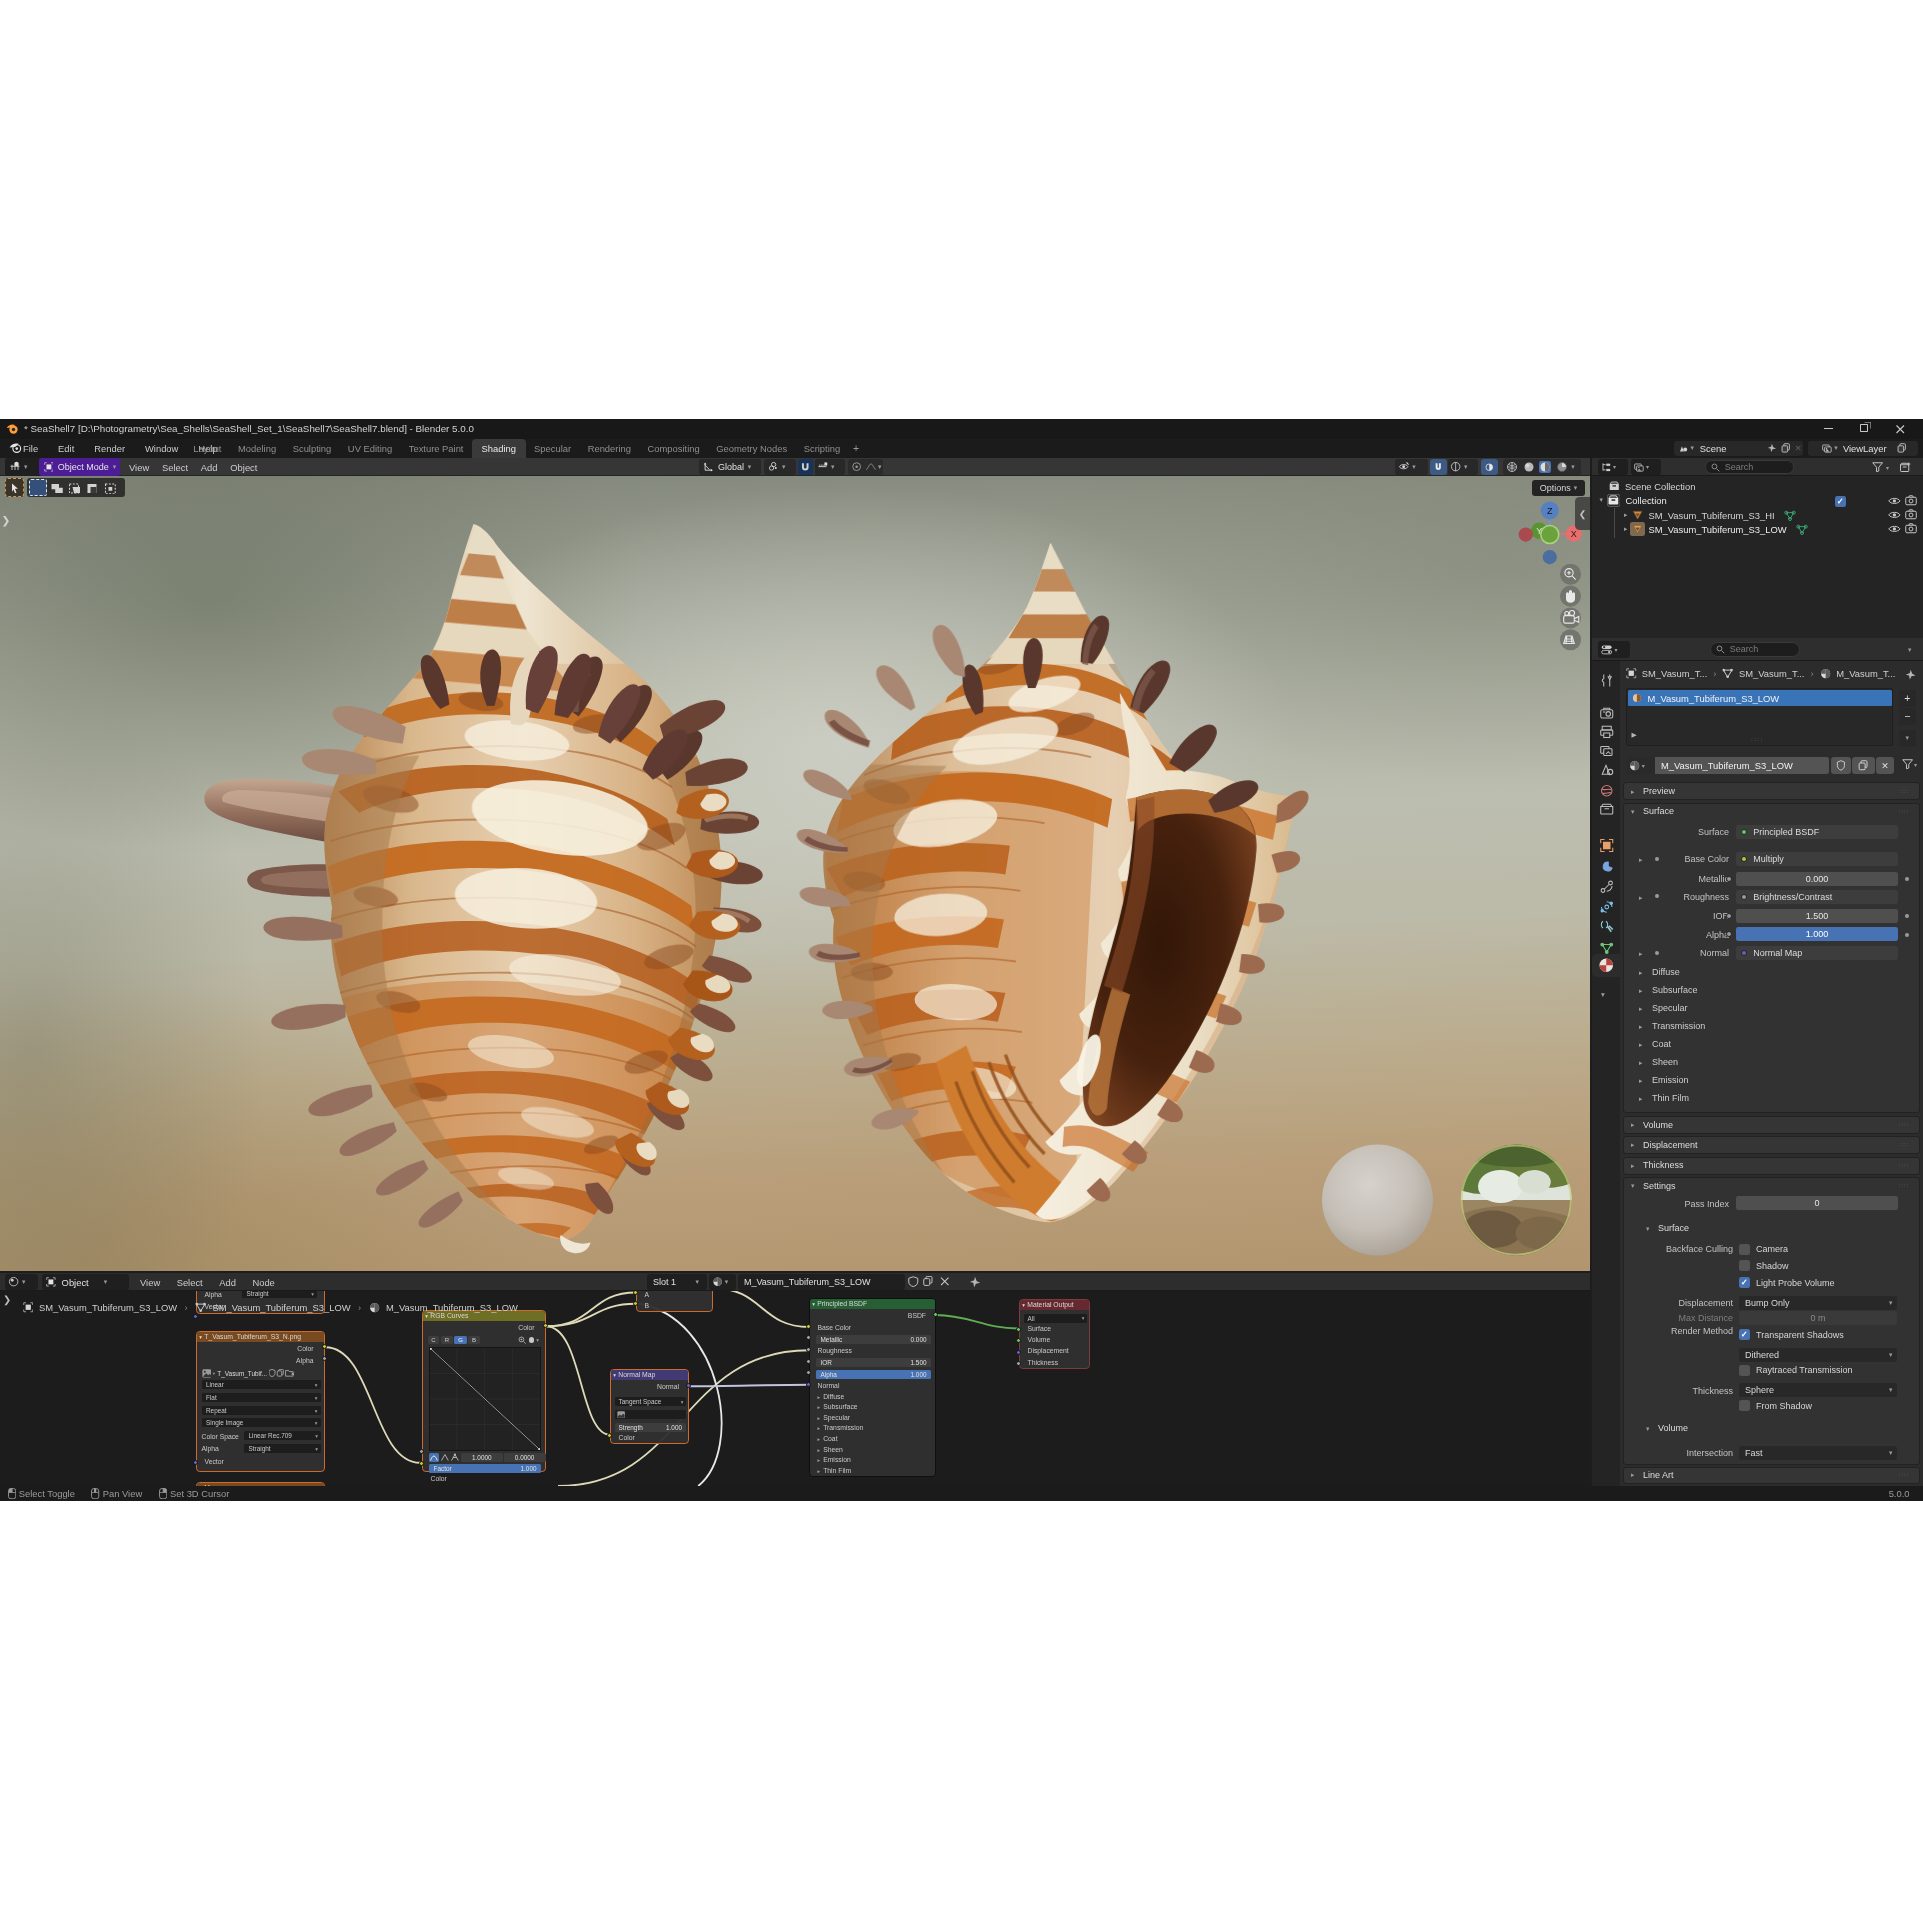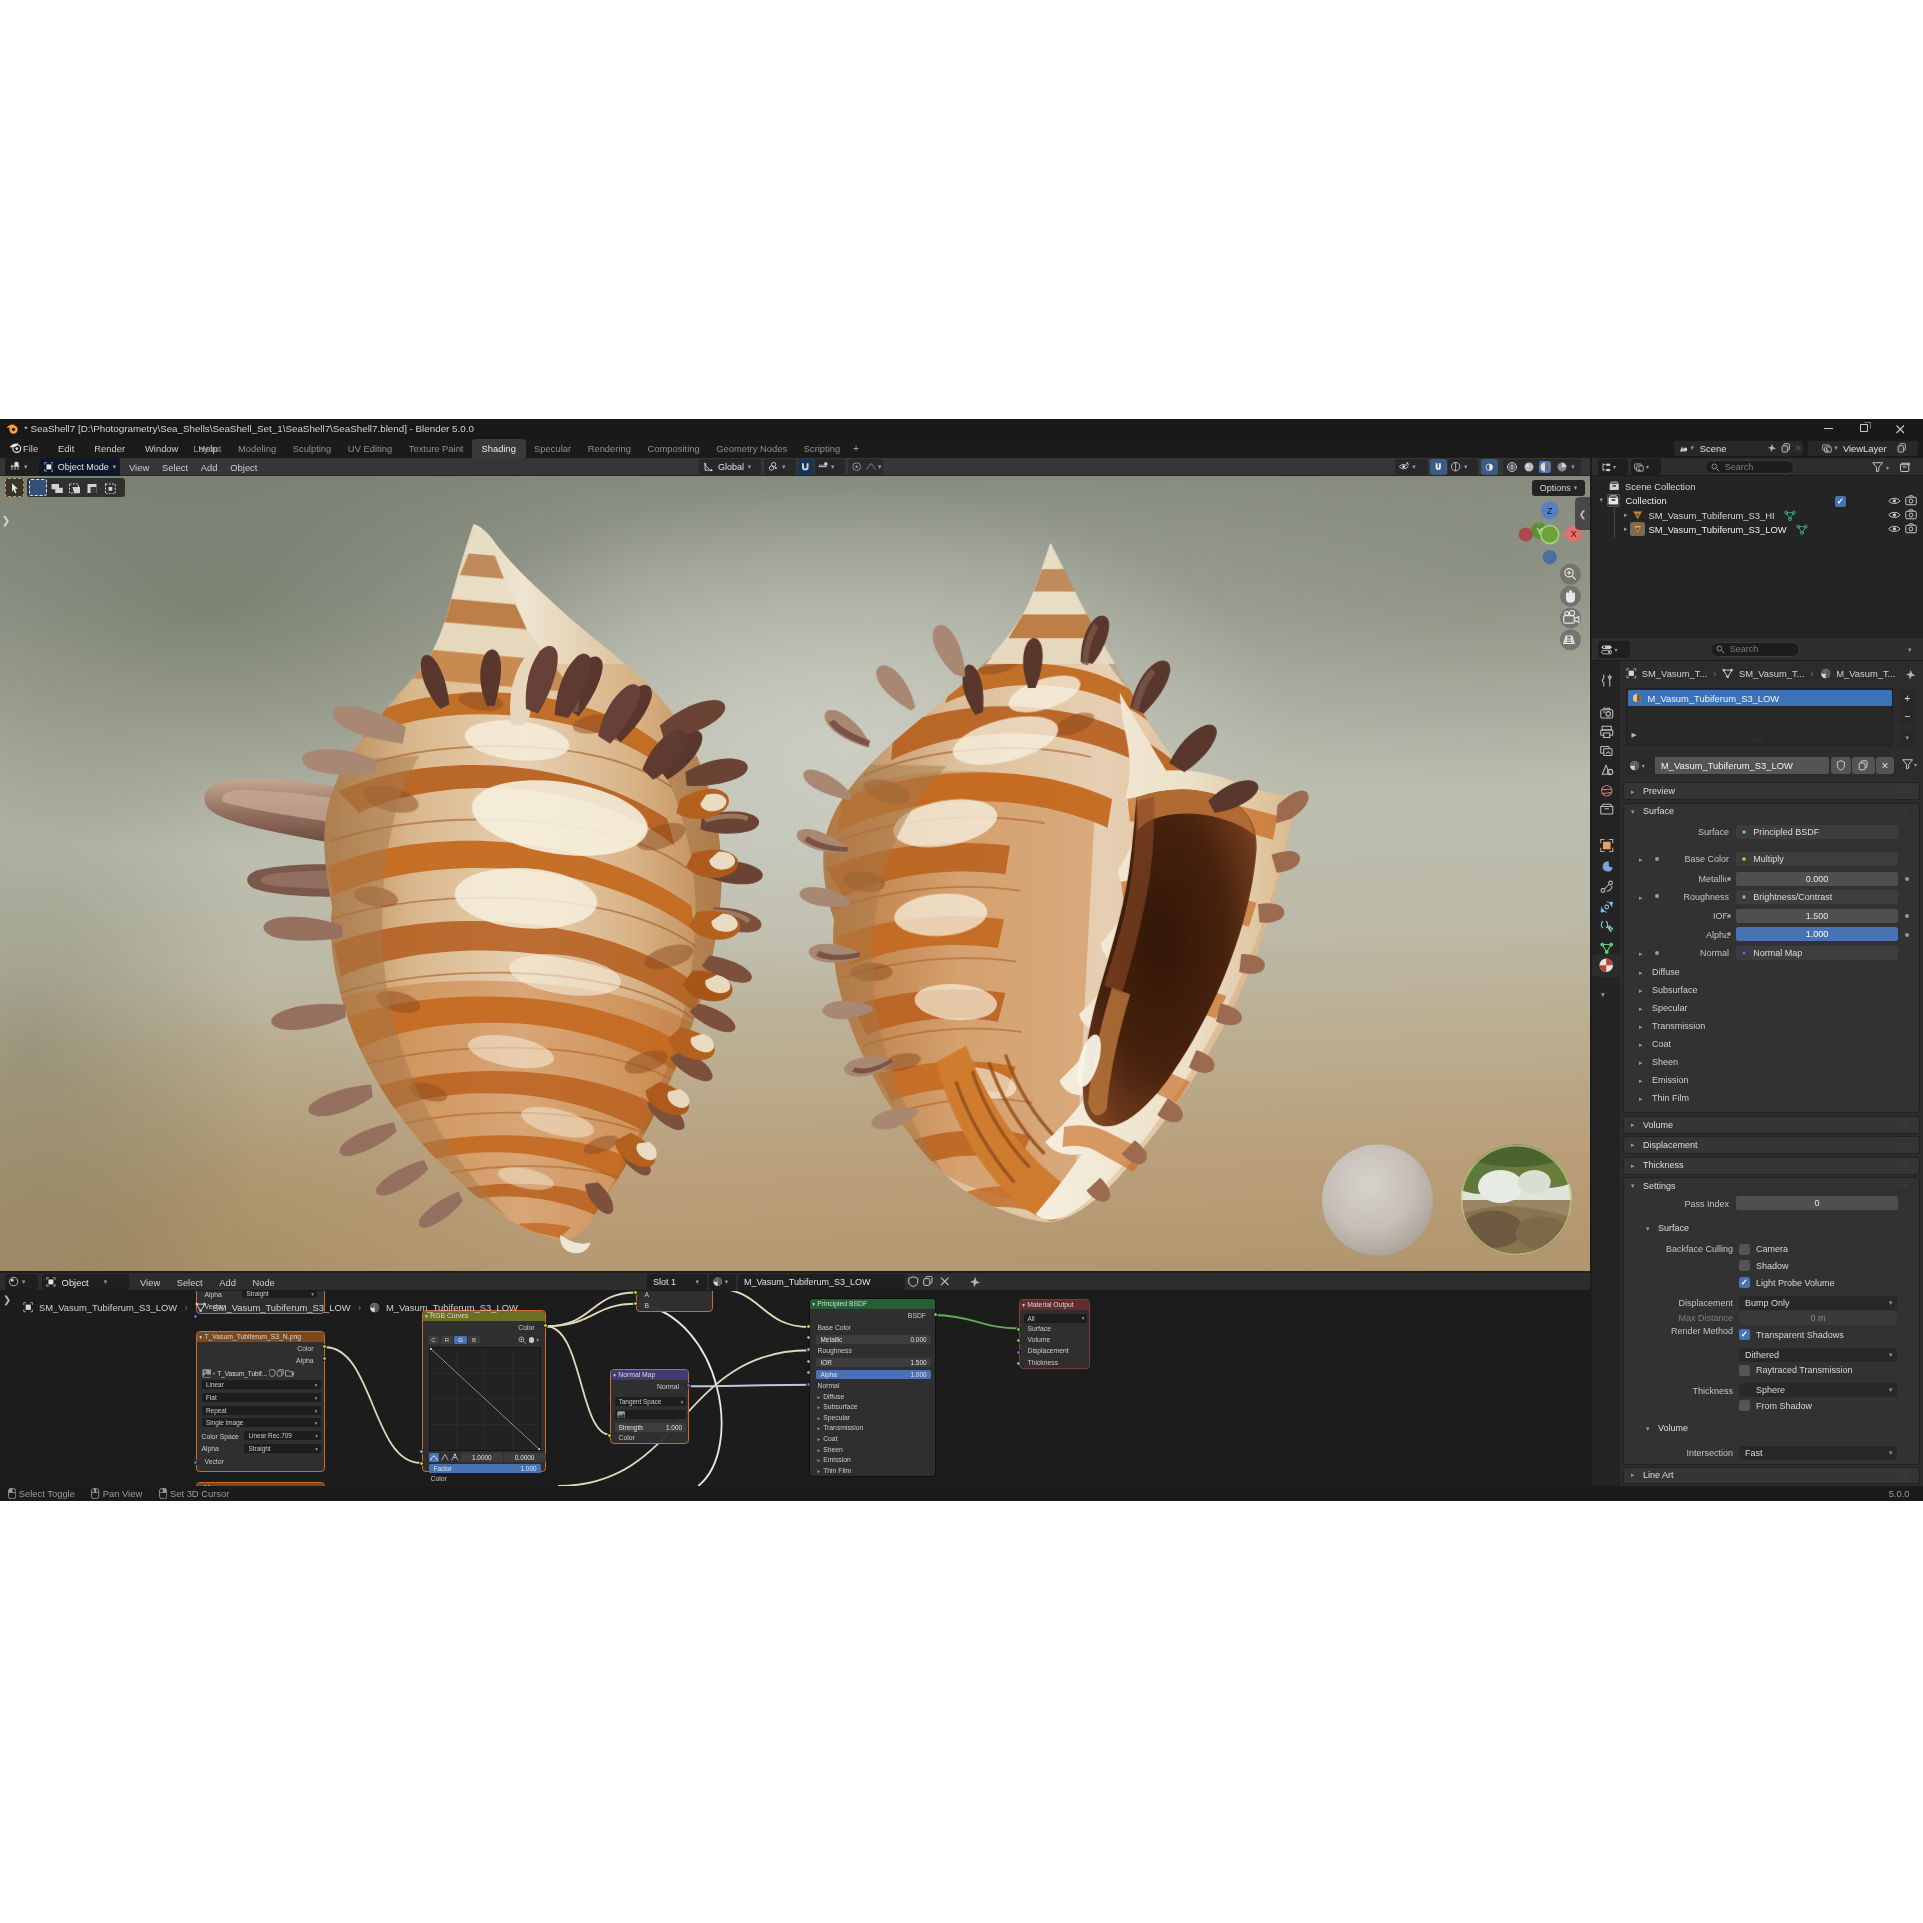--- a/index.html
+++ b/index.html
@@ -115,21 +115,21 @@
 </div>
 
 <div id="vph">
  <div class="vbtn" style="left:4.5px;top:0;width:36px;height:18px;background:#1f1f1f">
   <svg width="12" height="12" viewBox="0 0 16 16" style="margin-left:4.5px">
           <circle cx="10" cy="4" r="3" fill="#ddd"></circle>
           <path d="M2,7 L14,7 M4,5 L4,12 M8,5 L8,12 M12,5 L12,12" stroke="#ddd" stroke-width="1.1"></path>
         </svg>
   <span class="chev" style="margin-left:3px">▾</span>
  </div>
- <div class="vbtn" style="left:39px;top:0;width:81px;height:18px;background:#0f172a">
+ <div class="vbtn" style="left:39px;top:0;width:81px;height:18px;background:#4c1d95">
   <svg width="9.8" height="9.8" viewBox="0 0 14 14" style="margin-left:4.5px">
           <rect x="3.5" y="3.5" width="7" height="7" fill="#e5e5e5"></rect>
           <path d="M1,4 L1,1 L4,1 M10,1 L13,1 L13,4 M13,10 L13,13 L10,13 M4,13 L1,13 L1,10" stroke="#bbb" stroke-width="1.2" fill="none"></path>
         </svg>
   <span style="margin-left:4.5px;font-size:9px;color:#e2e2e2">Object Mode</span>
   <span class="chev" style="margin-left:3.8px">▾</span>
  </div>
  <div class="row" style="left:129px;top:0;height:18px;gap:12.8px">
   <span class="menu">View</span>
         <span class="menu">Select</span>
@@ -1308,21 +1308,21 @@
  <span class="phdr" style="left:164px;top:692px;color:#d6d6d6">Transparent Shadows</span>
  <div class="lblr" style="left:45px;top:688px;width:96px">Render Method</div>
  <div class="ddp" style="left:147px;top:710px;width:158px">
         <span style="margin-left:6px">Dithered</span>
         <span class="chev" style="margin-left:auto;margin-right:4.5px">▾</span>
       </div>
  <div class="abs cb" style="left:147px;top:727px"></div>
  <span class="phdr" style="left:164px;top:727px;color:#d6d6d6">Raytraced Transmission</span>
  <div class="lblr" style="left:45px;top:748px;width:96px">Thickness</div>
  <div class="ddp" style="left:147px;top:745px;width:158px">
-        <span style="margin-left:17px">Sphere</span>
+        <span style="margin-left:6px">Sphere</span>
         <span class="chev" style="margin-left:auto;margin-right:4.5px">▾</span>
       </div>
  <div class="abs cb" style="left:147px;top:762px"></div>
  <span class="phdr" style="left:164px;top:763px;color:#d6d6d6">From Shadow</span>
  <span class="abs chev" style="left:54px;top:787px;font-size:6.8px">▾</span>
  <span class="phdr" style="left:66px;top:785px">Volume</span>
  <div class="lblr" style="left:45px;top:810px;width:96px">Intersection</div>
  <div class="ddp" style="left:147px;top:808px;width:158px">
         <span style="margin-left:6px">Fast</span>
         <span class="chev" style="margin-left:auto;margin-right:4.5px">▾</span>

